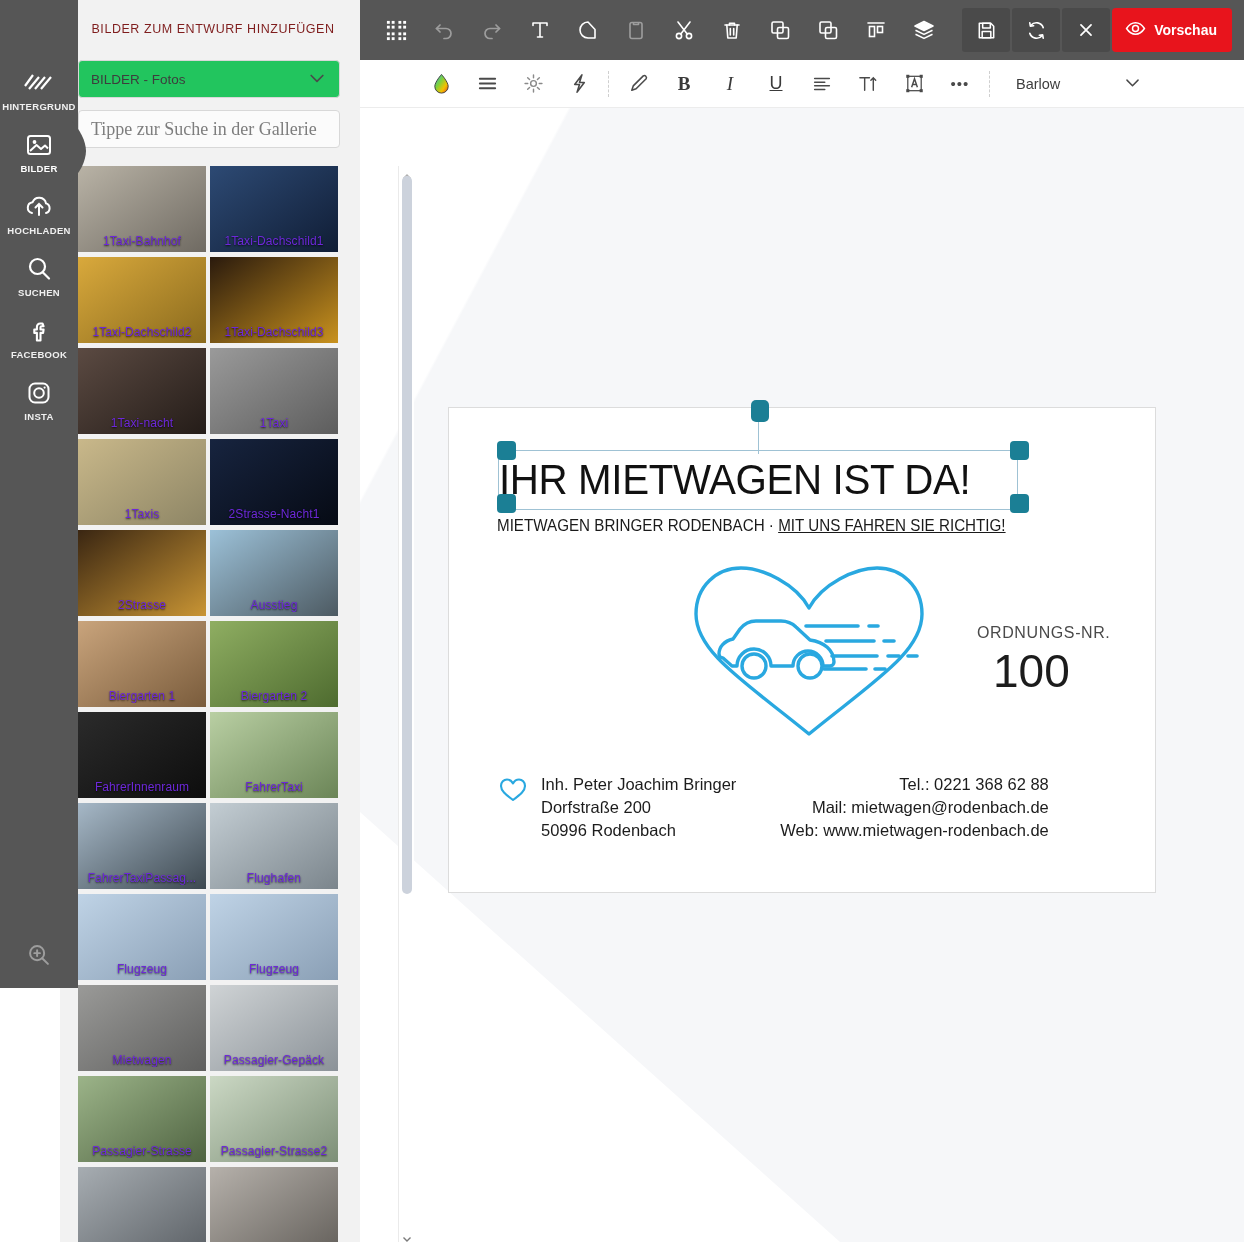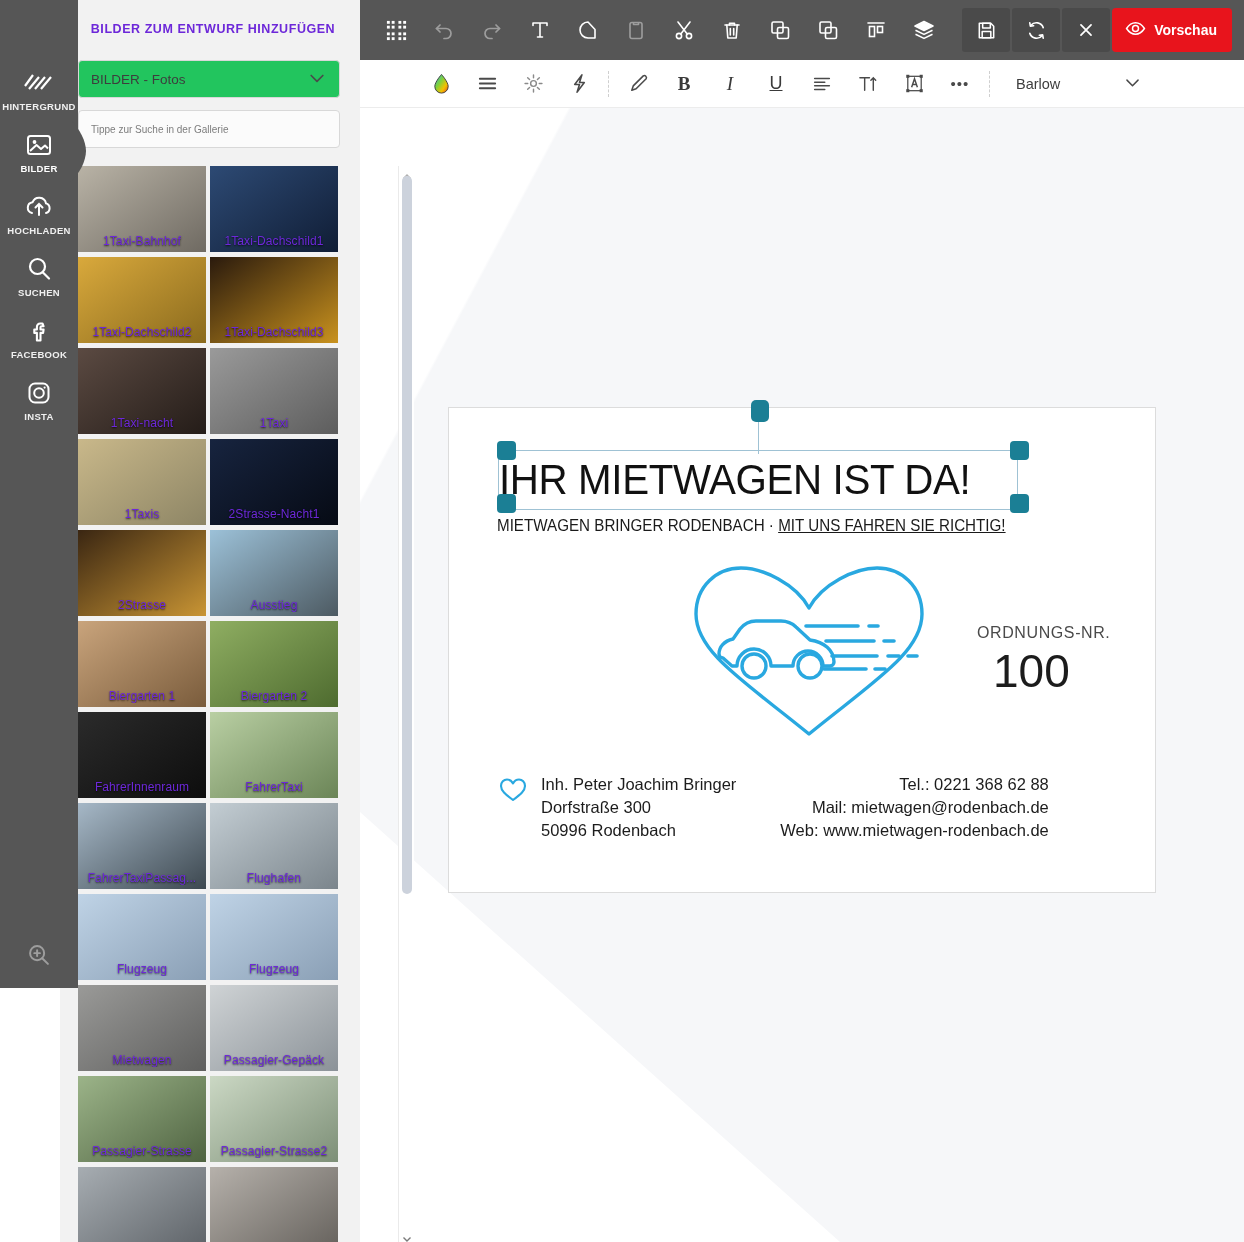--- a/index.html
+++ b/index.html
@@ -38,35 +38,35 @@
     z-index: 6; pointer-events: none;
   }
 
   
   .panel {
     position: absolute; left: 60px; top: 0; width: 300px; height: 1242px;
     background: #f2f2f2; z-index: 4;
   }
   .panel-title {
     position: absolute; left: 18px; top: 22px; width: 270px;
-    text-align: center; font-size: 12.5px; font-weight: bold;
-    letter-spacing: .55px; color: #6d28d9;
+    text-align: center; font-size: 12.5px; font-weight: normal;
+    letter-spacing: .55px; color: #7f1d1d;
   }
   .panel-select {
     position: absolute; left: 18px; top: 60px; width: 262px; height: 38px;
     background: #22c55e; border: 1px solid #d8d8d8; border-radius: 4px;
     display: flex; align-items: center; padding: 0 12px;
     font-size: 13.5px; color: #3d3d3d; cursor: pointer;
   }
   .panel-select .caret { margin-left: auto; }
   .panel-search {
     position: absolute; left: 18px; top: 110px; width: 262px; height: 38px;
     background: #fbfbfb; border: 1px solid #d8d8d8; border-radius: 4px;
-    padding: 0 12px; font-size: 10px; color: #b91c1c;
-    font-family: Liberation Sans, sans-serif; outline: none;
+    padding: 0 12px; font-size: 18px; color: #b91c1c;
+    font-family: Liberation Serif, serif; outline: none;
   }
   .panel-search::placeholder { color: #7d7d7d; }
 
   .grid-wrap {
     position: absolute; left: 18px; top: 166px; width: 284px; height: 1076px;
     overflow: hidden;
   }
   .grid {
     display: grid; grid-template-columns: 128px 128px; gap: 5px 4px;
     width: 264px;
@@ -694,21 +694,21 @@
 
       <div class="contact">
         <span class="heart-ic">
           <svg viewBox="0 0 28 26" width="28" height="26" fill="none" stroke="#29a8e0" stroke-width="2.1" stroke-linejoin="round">
             <path d="M14 23 C6 17, 2 13.5, 2 9 C2 5.2, 4.8 2.5, 8 2.5 C10.6 2.5, 12.8 4.2, 14 6.4 C15.2 4.2, 17.4 2.5, 20 2.5 C23.2 2.5, 26 5.2, 26 9 C26 13.5, 22 17, 14 23 Z"></path>
           </svg>
         </span>
         <div class="ccols">
           <div class="ccol">
             <div>Inh. Peter Joachim Bringer</div>
-            <div>Dorfstraße 300</div>
+            <div>Dorfstraße 200</div>
             <div>50996 Rodenbach</div>
           </div>
           <div class="ccol ccol2">
             <div>Tel.: 0221 368 62 88</div>
             <div>Mail: mietwagen@rodenbach.de</div>
             <div>Web: www.mietwagen-rodenbach.de</div>
           </div>
         </div>
       </div>
     </div>

